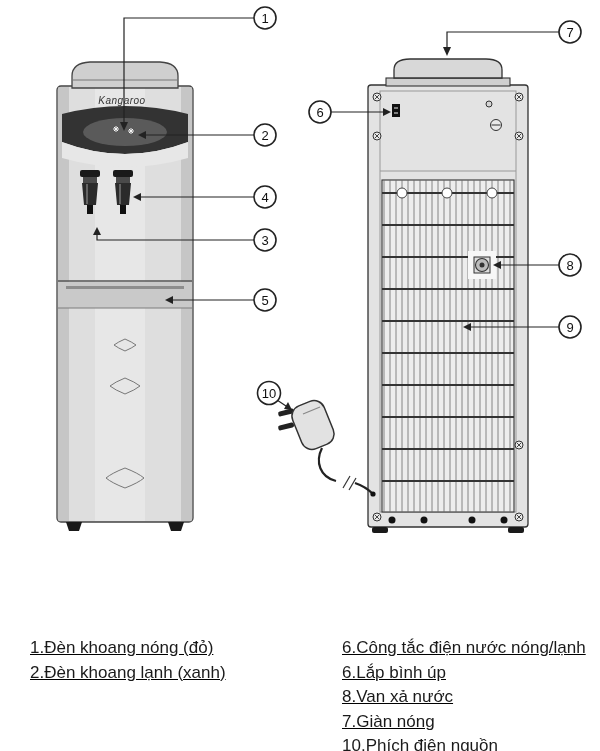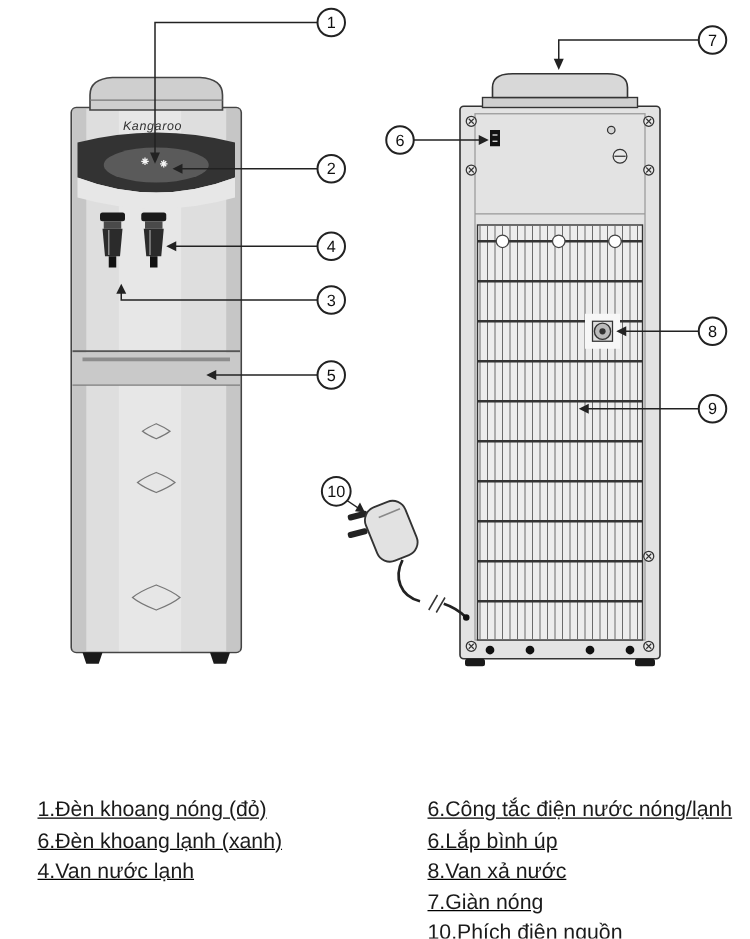--- a/index.html
+++ b/index.html
@@ -241,22 +241,21 @@
         <circle class="c-circ" cx="269" cy="393" r="11.5"></circle>
         <text class="c-num" x="269" y="397.5">10</text>
       </g>
 
     </g>
   </svg>
 
   <div class="legend">
     <ul class="col">
       <li>1.Đèn khoang nóng (đỏ)</li>
-      <li>6.Đèn khoang lạnh (xanh)</li>
-      <li>4.Van nước lạnh</li>
+      <li>2.Đèn khoang lạnh (xanh)</li>
     </ul>
     <ul class="col right">
       <li>6.Công tắc điện nước nóng/lạnh</li>
       <li>6.Lắp bình úp</li>
       <li>8.Van xả nước</li>
       <li>7.Giàn nóng</li>
       <li>10.Phích điện nguồn</li>
     </ul>
   </div>
 

